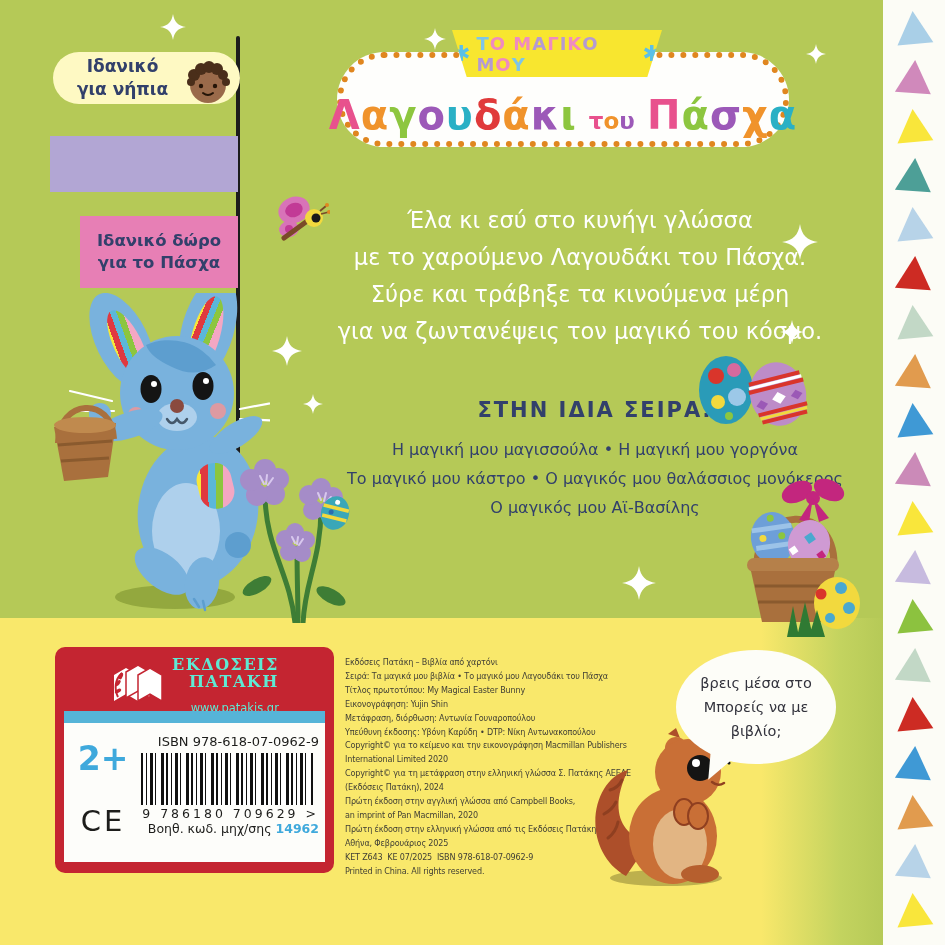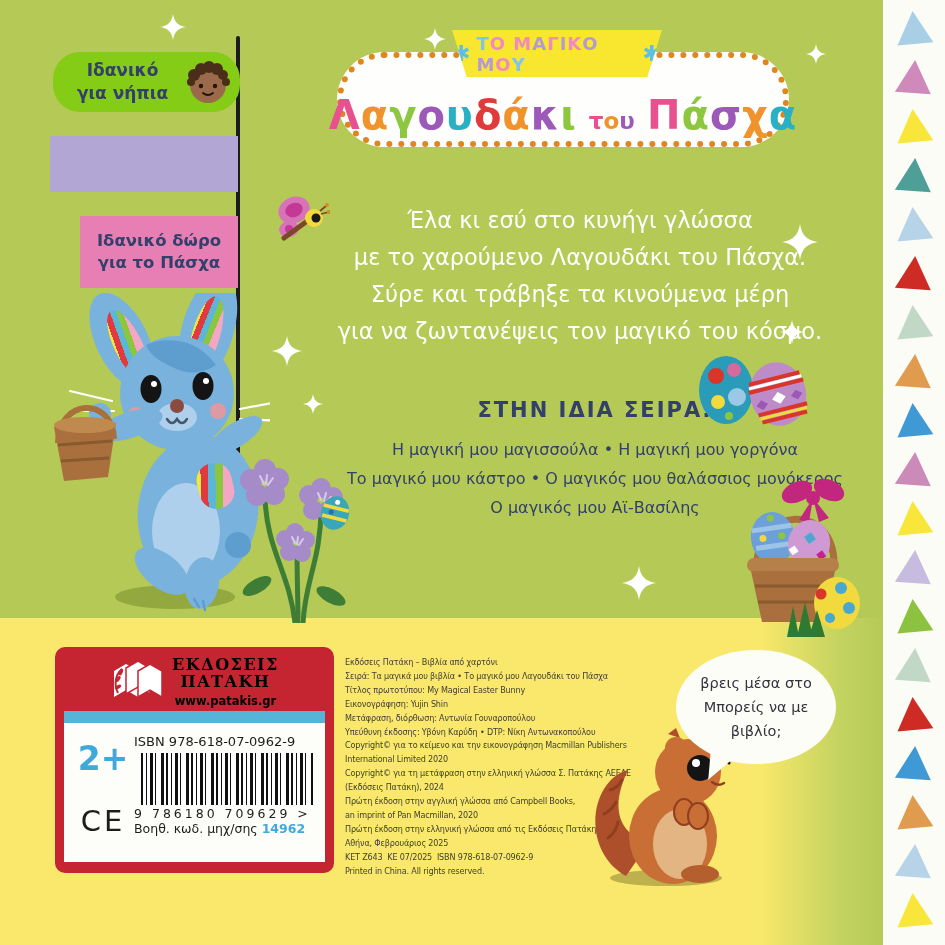--- a/index.html
+++ b/index.html
@@ -10,21 +10,21 @@
     background:linear-gradient(90deg,#f9e86b 0,#f9e86b 86%,#c3d35f 95%,#b5c957 100%);}
   .edge-strip{position:absolute;right:0;top:0;width:62px;height:945px;background:#fcfcf6;
     display:flex;flex-direction:column;align-items:center;gap:16px;padding-top:11px;box-sizing:border-box;}
   .tri{width:0;height:0;border-left:18px solid transparent;border-right:18px solid transparent;
        border-bottom:33px solid #ccc;flex:0 0 auto;}
   .edge-strip .tri:nth-child(odd){transform:rotate(-5deg);}
   .edge-strip .tri:nth-child(even){transform:rotate(4deg);}
   
   .badge{position:absolute;color:#32406b;font-weight:bold;display:flex;align-items:center;justify-content:center;
          text-align:center;line-height:1.35;}
-  .badge-white{left:53px;top:52px;width:187px;height:60px;background:#84cc16;font-size:17px;border-radius:27px;}
+  .badge-white{left:53px;top:52px;width:187px;height:52px;background:#fef9c3;font-size:17px;border-radius:27px;}
   .badge-white .txt{width:120px;margin-right:48px;}
   .badge-white svg{position:absolute;right:8px;top:7px;}
   .badge-purple{left:50px;top:136px;width:188px;height:56px;background:#b2a6d4;font-size:16.5px;}
   .badge-pink{left:80px;top:216px;width:158px;height:72px;background:#e77fb5;font-size:16.5px;}
   .flag-pole{position:absolute;left:236px;top:36px;width:4px;height:480px;background:#1c1c1c;border-radius:2px;}
   
   .series-banner{position:absolute;left:452px;top:30px;width:210px;height:47px;background:#f8e62f;
     clip-path:polygon(0 0,100% 0,93% 100%,7% 100%);z-index:3;display:flex;align-items:center;justify-content:center;
     font-size:18px;font-weight:bold;letter-spacing:1px;gap:5px;}
   .series-banner .star{color:#5bc0e8;font-size:22px;font-weight:normal;}
@@ -37,30 +37,30 @@
   .blurb{position:absolute;left:290px;top:202px;width:580px;text-align:center;color:#ffffff;
          font-size:22.5px;line-height:37px;font-weight:500;}
   .series-block{position:absolute;left:335px;top:398px;width:520px;text-align:center;color:#32406b;}
   .series-heading{font-size:21px;font-weight:bold;letter-spacing:2px;margin-bottom:13px;}
   .series-line{font-size:16px;line-height:29px;font-weight:500;}
   
   .sparkle{position:absolute;pointer-events:none;}
   
   .pub-card{position:absolute;left:55px;top:647px;width:279px;height:226px;background:#c42531;border-radius:10px;}
   .card-logo{display:flex;align-items:center;justify-content:center;gap:10px;padding-top:9px;}
-  .logo-text{color:#000000;font-family:"DejaVu Serif",serif;font-weight:bold;text-align:center;}
+  .logo-text{color:#5eead4;font-family:"DejaVu Serif",serif;font-weight:bold;text-align:right;}
   .logo-name{font-size:16px;letter-spacing:1.5px;line-height:17px;}
-  .logo-web{font-size:11.5px;font-weight:bold;font-family:"DejaVu Sans",sans-serif;margin-top:4px;}
+  .logo-web{font-size:11.5px;font-weight:normal;font-family:"DejaVu Sans",sans-serif;margin-top:11px;}
   .card-panel{position:absolute;left:9px;right:9px;top:64px;bottom:11px;background:#fdfdfa;}
   .panel-stripe{height:12px;background:#56b4d8;}
   .panel-body{display:flex;padding:4px 6px 0 8px;}
   .panel-left{width:62px;display:flex;flex-direction:column;align-items:center;}
   .age-rating{font-size:33px;font-weight:bold;color:#3fa9dc;margin-top:12px;}
   .ce-mark{font-size:29px;color:#1d1d1b;margin-top:26px;letter-spacing:3px;}
-  .panel-right{flex:1;text-align:left;color:#1d1d1b;}
+  .panel-right{flex:1;text-align:right;color:#1d1d1b;}
   .isbn{font-size:13px;margin-top:7px;}
   .barcode{width:172px;height:52px;margin:4px auto 0;background:
     repeating-linear-gradient(90deg,#111 0 2px,#fff 2px 5px,#111 5px 6px,#fff 6px 9px,#111 9px 12px,
     #fff 12px 14px,#111 14px 15px,#fff 15px 20px,#111 20px 23px,#fff 23px 25px);}
   .barcode-digits{font-size:12.5px;letter-spacing:3px;margin-top:1px;}
   .aux-code{font-size:12.5px;}
   .aux-code .val{color:#3fa9dc;font-weight:bold;}
   
   .credits{position:absolute;left:345px;top:655px;width:330px;color:#403f35;font-size:9.5px;
     line-height:13.9px;letter-spacing:-0.2px;transform:scaleX(.85);transform-origin:left top;white-space:nowrap;}

